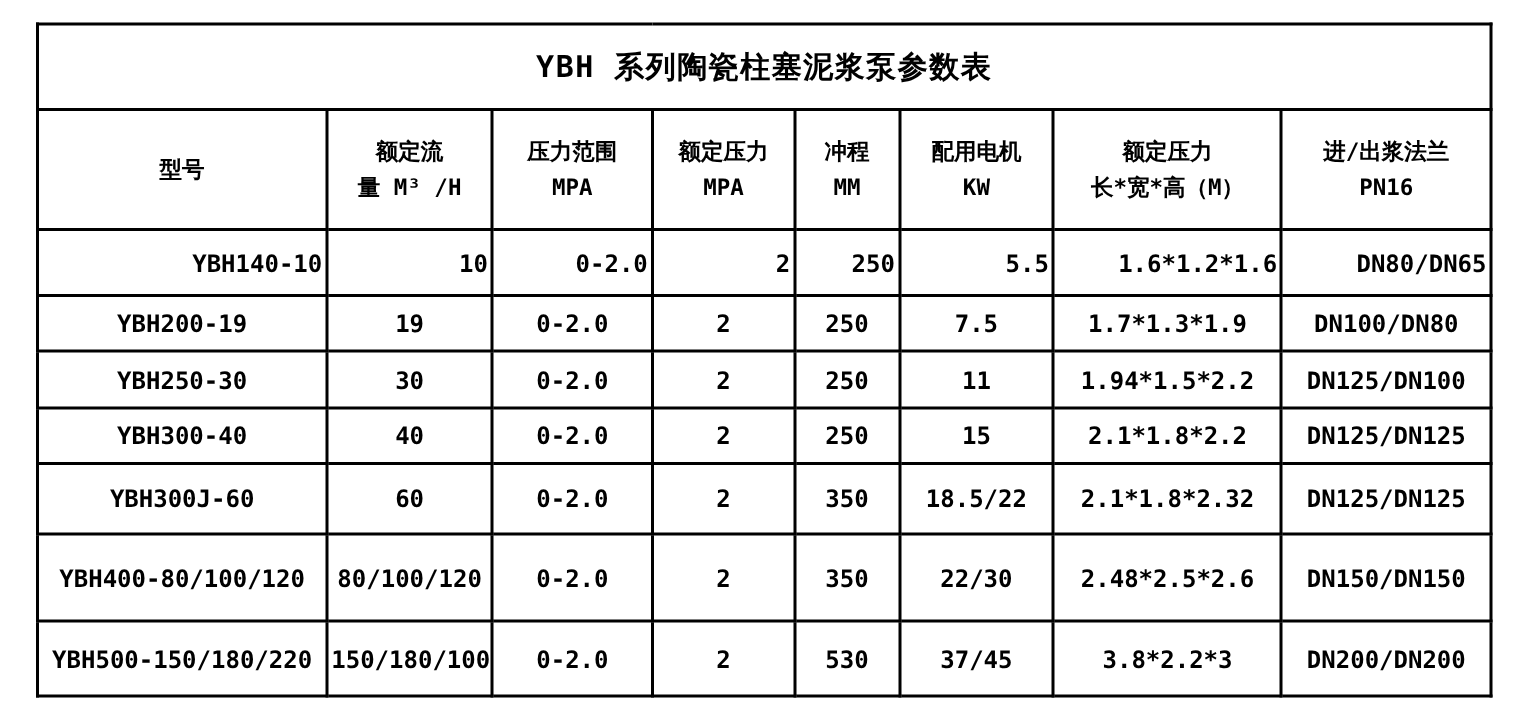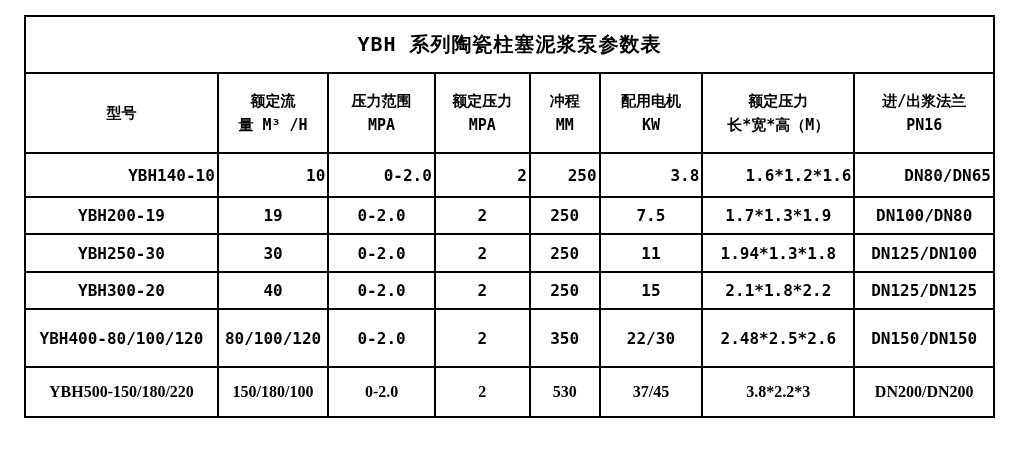--- a/index.html
+++ b/index.html
@@ -46,21 +46,21 @@
     white-space: normal;
   }
   .hdr-line { line-height: 24px; }
   tbody td { font-size: 16px; }
   tr.r1 td { height: 42px; text-align: right; }
   tr.r2 td { height: 35px; }
   tr.r3 td { height: 36px; margin-top: 48px; }
   tr.r4 td { height: 35px; }
   tr.r5 td { height: 45px; }
   tr.r6 td { height: 56px; margin-left: 32px; }
-  tr.r7 td { height: 48px; font-family: Liberation Serif, serif; }
+  tr.r7 td { height: 48px; }
 </style>
 </head>
 <body>
 
 <div class="page">
   <table class="spec">
     <colgroup>
       <col style="width:19.9%">
         <col style="width:11.4%">
         <col style="width:11.0%">
@@ -109,52 +109,62 @@
         </th>
       </tr>
     </thead>
     <tbody>
       <tr class="r1">
         <td>YBH140-10</td>
         <td>10</td>
         <td>0-2.0</td>
         <td>2</td>
         <td>250</td>
-        <td>3.8</td>
+        <td>5.5</td>
         <td>1.6*1.2*1.6</td>
         <td>DN80/DN65</td>
       </tr>
       <tr class="r2">
         <td>YBH200-19</td>
         <td>19</td>
         <td>0-2.0</td>
         <td>2</td>
         <td>250</td>
         <td>7.5</td>
         <td>1.7*1.3*1.9</td>
         <td>DN100/DN80</td>
       </tr>
       <tr class="r3">
         <td>YBH250-30</td>
         <td>30</td>
         <td>0-2.0</td>
         <td>2</td>
         <td>250</td>
         <td>11</td>
-        <td>1.94*1.3*1.8</td>
+        <td>1.94*1.5*2.2</td>
         <td>DN125/DN100</td>
       </tr>
       <tr class="r4">
-        <td>YBH300-20</td>
+        <td>YBH300-40</td>
         <td>40</td>
         <td>0-2.0</td>
         <td>2</td>
         <td>250</td>
         <td>15</td>
         <td>2.1*1.8*2.2</td>
+        <td>DN125/DN125</td>
+      </tr>
+      <tr class="r5">
+        <td>YBH300J-60</td>
+        <td>60</td>
+        <td>0-2.0</td>
+        <td>2</td>
+        <td>350</td>
+        <td>18.5/22</td>
+        <td>2.1*1.8*2.32</td>
         <td>DN125/DN125</td>
       </tr>
       <tr class="r6">
         <td>YBH400-80/100/120</td>
         <td>80/100/120</td>
         <td>0-2.0</td>
         <td>2</td>
         <td>350</td>
         <td>22/30</td>
         <td>2.48*2.5*2.6</td>

